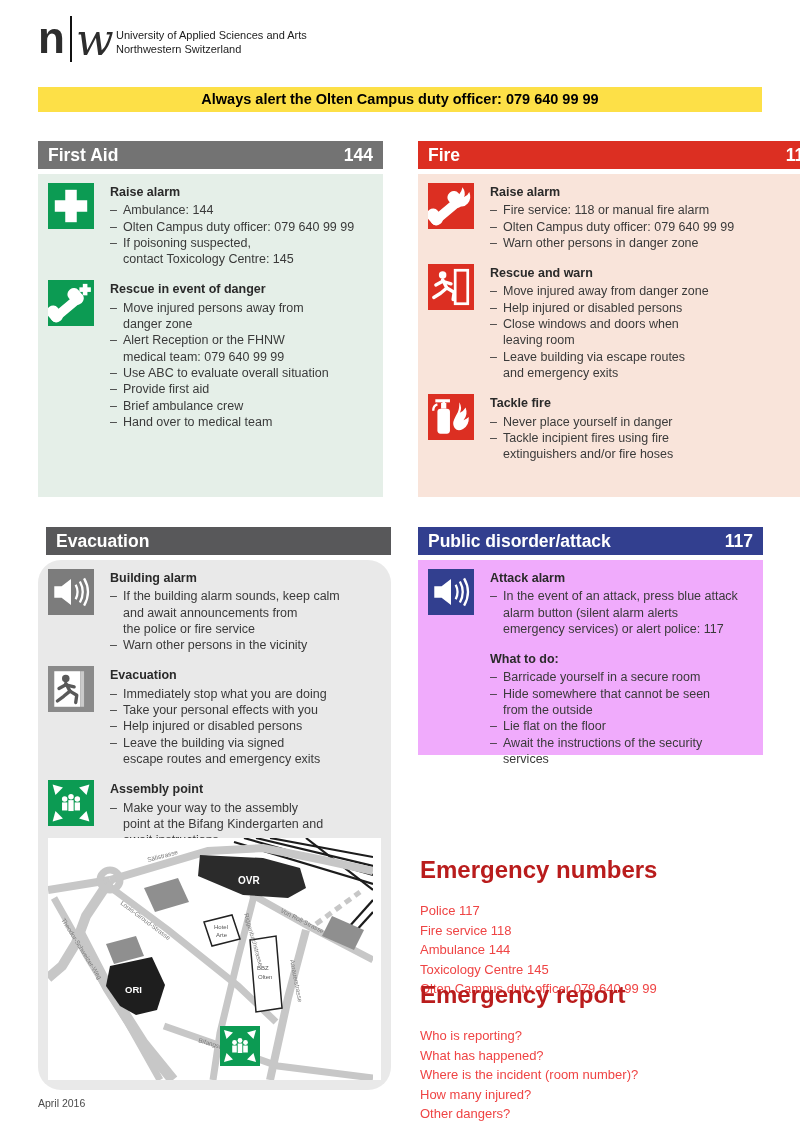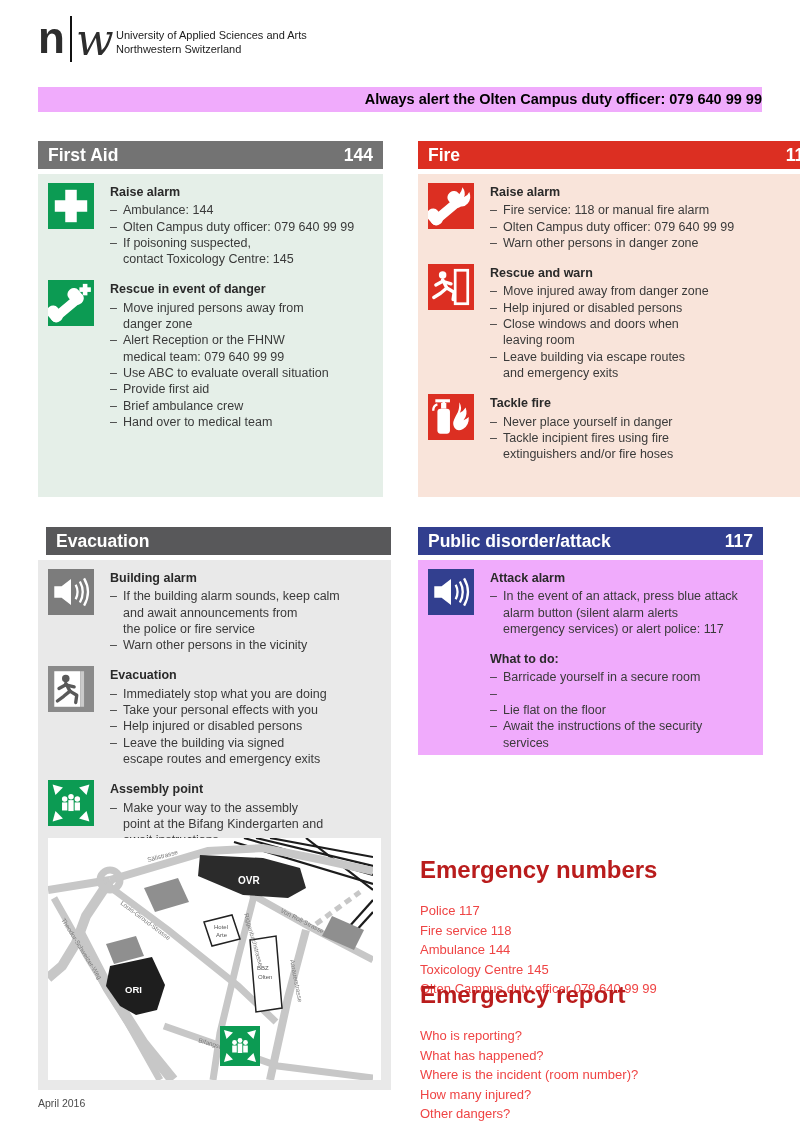--- a/index.html
+++ b/index.html
@@ -57,21 +57,21 @@
 <div class="logo">
   <span class="logo-n">n</span>
   <span class="logo-bar"></span>
   <span class="logo-w">w</span>
 </div>
 <div class="orgtext">
   <div>University of Applied Sciences and Arts</div>
   <div>Northwestern Switzerland</div>
 </div>
 
-<div class="banner" id="banner" style="background: #f0abfc; text-align: right;">Always alert the Olten Campus duty officer: 079 640 99 99</div>
+<div class="banner" id="banner" style="background: #fde047;">Always alert the Olten Campus duty officer: 079 640 99 99</div>
 
 <div class="panel" id="panel-first-aid">
   <div class="p-header" style="background: #737373;">
     <span class="p-title">First Aid</span>
     <span class="p-number">144</span>
   </div>
   <div class="p-body" style="background: rgb(229, 239, 232);">
       <div class="groups">
         <div class="group">
           <span class="gicon" style="background: rgb(12, 155, 83);">
@@ -249,21 +249,21 @@
         </div>
       </div>
     </div>
 </div>
 
 <div class="panel" id="panel-evacuation">
   <div class="p-header" style="background: rgb(88, 88, 90);">
     <span class="p-title">Evacuation</span>
     <span class="p-number"></span>
   </div>
-  <div class="p-body" style="background: rgb(233, 233, 233);">
+  <div class="p-body" style="background: rgb(233, 233, 233); border-radius: 23px;">
     <div class="groups">
         <div class="group">
           <span class="gicon" style="background: rgb(124, 124, 124);">
             <svg viewBox="0 0 44 44" width="46" height="46">
               <polygon fill="#fff" points="6,16.5 13,16.5 22,9.5 22,34.5 13,27.5 6,27.5"></polygon>
               <g stroke="#fff" stroke-width="2.2" fill="none">
                 <path d="M26.5 15 q3.5 7 0 14"></path>
                 <path d="M30.5 12 q5.5 10 0 20"></path>
                 <path d="M34.5 9 q7.5 13 0 26"></path>
               </g>
@@ -465,20 +465,22 @@
           <span class="gspace"></span>
           <div class="gtext">
             <h4>What to do:</h4>
             <ul>
               <li>
                 <span class="dash">–</span>
                 <span class="btxt">Barricade yourself in a secure room</span>
               </li>
               <li>
                 <span class="dash">–</span>
+                <span class="btxt">Hide somewhere that cannot be seen
+from the outside</span>
               </li>
               <li>
                 <span class="dash">–</span>
                 <span class="btxt">Lie flat on the floor</span>
               </li>
               <li>
                 <span class="dash">–</span>
                 <span class="btxt">Await the instructions of the security
 services</span>
               </li>

